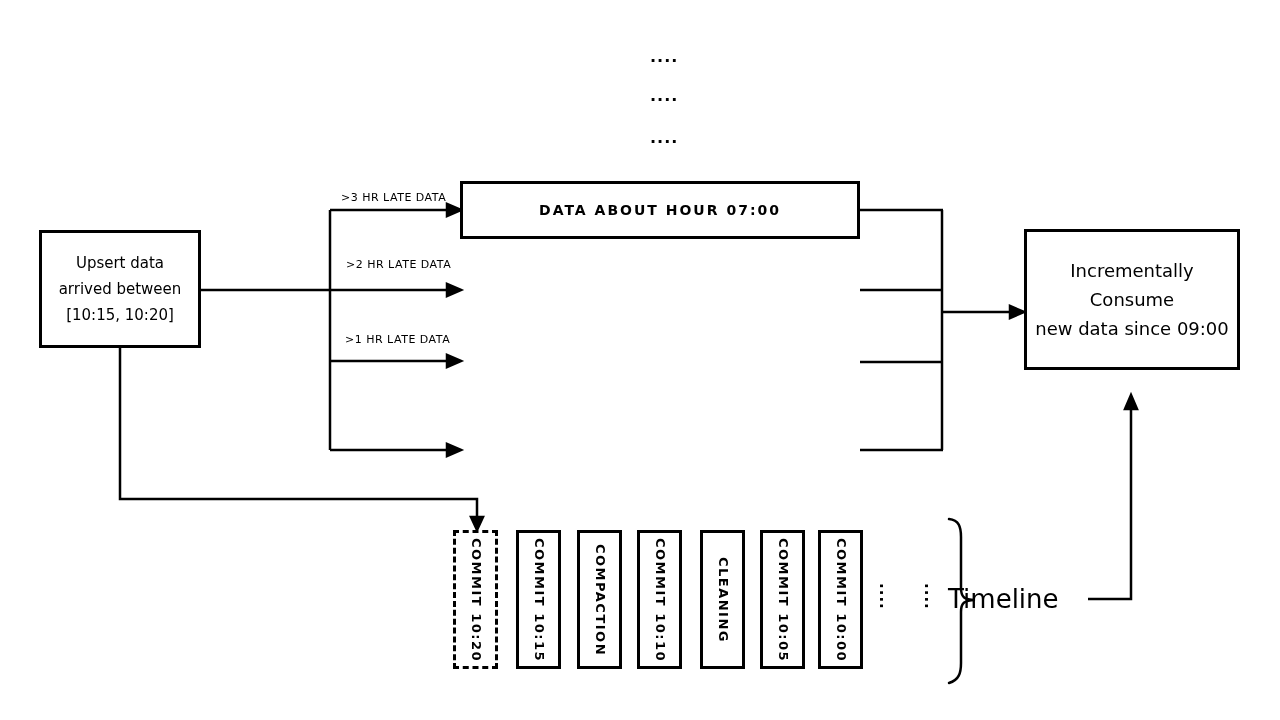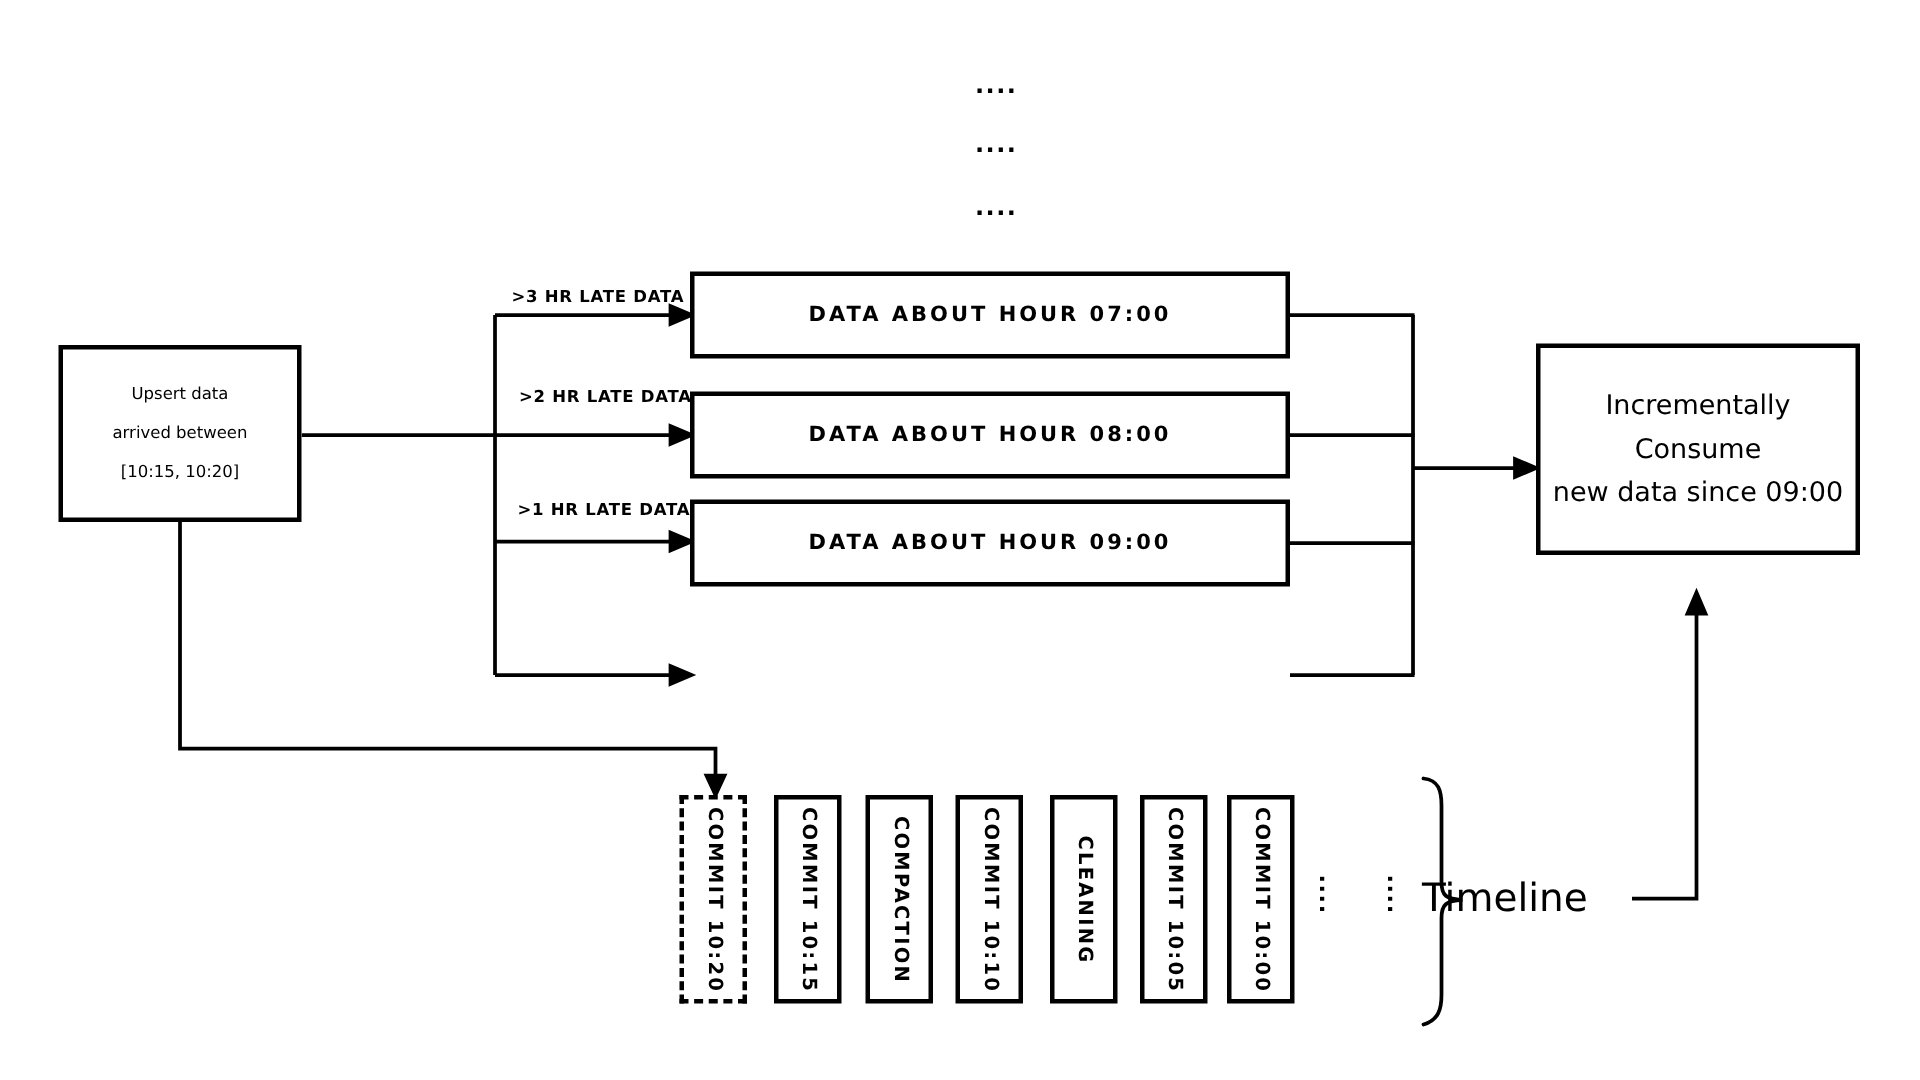--- a/index.html
+++ b/index.html
@@ -4,25 +4,25 @@
 <style>
   html,body{margin:0;padding:0;background:#ffffff;}
   .canvas{
     position:relative;width:1280px;height:720px;background:#ffffff;
     font-family:"DejaVu Sans","Liberation Sans",sans-serif;color:#000;
     overflow:hidden;
   }
   .wires{position:absolute;left:0;top:0;width:1280px;height:720px;}
   .box{position:absolute;box-sizing:border-box;border:3px solid #000;background:#fff;
        display:flex;align-items:center;justify-content:center;text-align:center;}
-  .upsert-box{left:39px;top:230px;width:162px;height:118px;font-size:11px;line-height:26px;}
+  .upsert-box{left:39px;top:230px;width:162px;height:118px;font-size:15px;line-height:26px;}
   .hour-box{left:460px;width:400px;height:58px;font-weight:bold;font-size:14px;letter-spacing:2px;}
   .hour-1{top:181px;} .hour-2{top:261px;} .hour-3{top:333px;} .hour-4{top:421px;}
   .consume-box{left:1024px;top:229px;width:216px;height:141px;font-size:18px;line-height:29px;}
-  .arrow-label{position:absolute;font-weight:bold;font-size:11px;letter-spacing:.5px;white-space:nowrap;}
+  .arrow-label{position:absolute;font-weight:normal;font-size:11px;letter-spacing:.5px;white-space:nowrap;}
   .lbl-1{left:341px;top:191px;} .lbl-2{left:346px;top:258px;} .lbl-3{left:345px;top:333px;text-align:center;}
   .top-dots{position:absolute;left:650px;font-weight:bold;font-size:16px;letter-spacing:1px;line-height:14px;}
   .td-1{top:50px;} .td-2{top:89px;} .td-3{top:131px;}
   .tl-box{position:absolute;box-sizing:border-box;border:3px solid #000;background:#fff;
           top:530px;width:45px;height:139px;}
   .tl-box.pending{border-style:dashed;}
   .tl-1{left:453px;} .tl-2{left:516px;} .tl-3{left:577px;} .tl-4{left:637px;}
   .tl-5{left:700px;} .tl-6{left:760px;} .tl-7{left:818px;}
   .tl-text{position:absolute;left:50%;top:50%;transform:translate(-50%,-50%) rotate(90deg);
            white-space:nowrap;font-weight:bold;font-size:13px;letter-spacing:1.5px;}
@@ -70,22 +70,20 @@
       <div>arrived between</div>
       <div>[10:15, 10:20]</div>
     </div>
   </div>
 
   <div class="arrow-label lbl-1">&gt;3 HR LATE DATA</div>
   <div class="arrow-label lbl-2">&gt;2 HR LATE DATA</div>
   <div class="arrow-label lbl-3">&gt;1 HR LATE DATA</div>
 
   <div class="box hour-box hour-1">DATA ABOUT HOUR 07:00</div>
-  <div class="box hour-box hour-2">DATA ABOUT HOUR 08:00</div>
-  <div class="box hour-box hour-3">DATA ABOUT HOUR 09:00</div>
 
   <div class="box consume-box">
     <div>
       <div>Incrementally Consume</div>
       <div>new data since 09:00</div>
     </div>
   </div>
 
   <div class="tl-box pending tl-1">
     <span class="tl-text">COMMIT 10:20</span>

